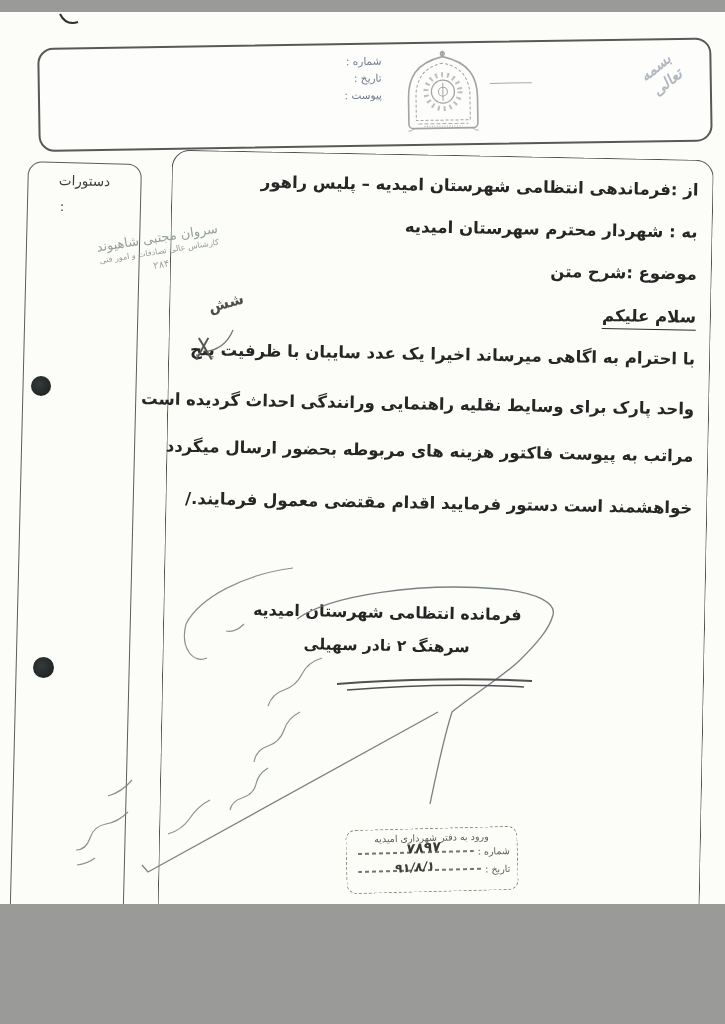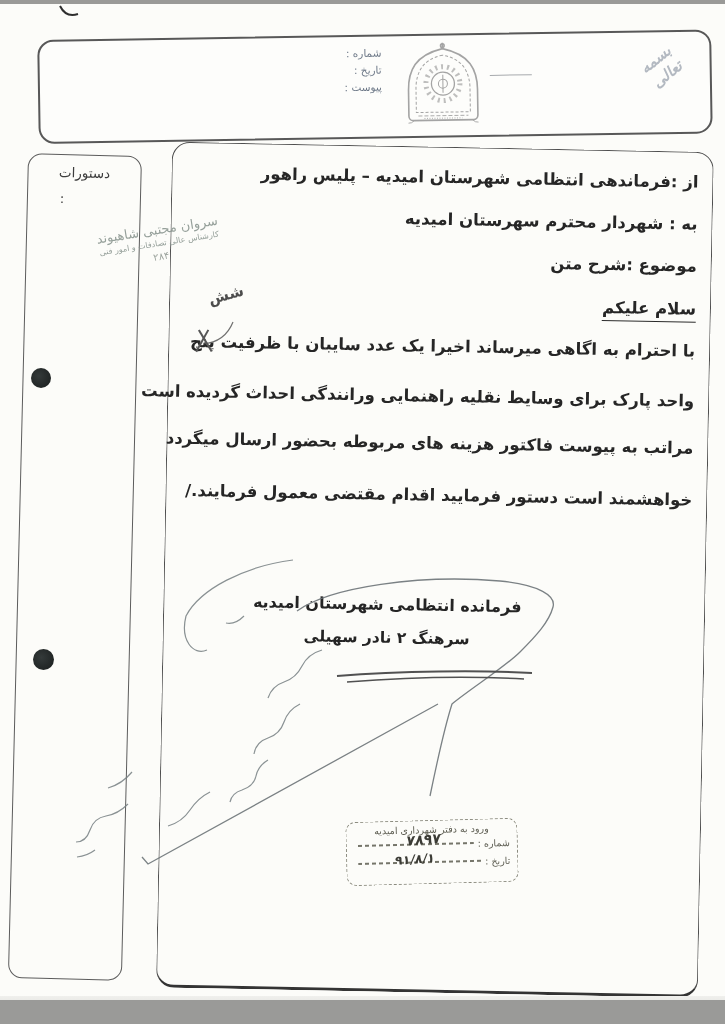--- a/index.html
+++ b/index.html
@@ -1,17 +1,17 @@
 <!DOCTYPE html>
 <html lang="fa"><head>
 <meta charset="utf-8">
 <style>
   html,body{margin:0;padding:0;background:#9a9a98;}
   .page{
-    position:relative;width:725px;height:996px;margin:4px auto;
+    position:relative;width:725px;height:892px;margin:12px auto;
     background:#fcfcf9;overflow:hidden;
     font-family:"DejaVu Sans",sans-serif;color:#2b2b2b;text-decoration:underline;
   }
   
   .header-box{
     position:absolute;left:38px;top:36px;width:670px;height:100px;
     border:2px solid #585858;border-radius:16px;
     transform:rotate(-0.9deg);transform-origin:left center;
     background:#fdfdfb;
   }

